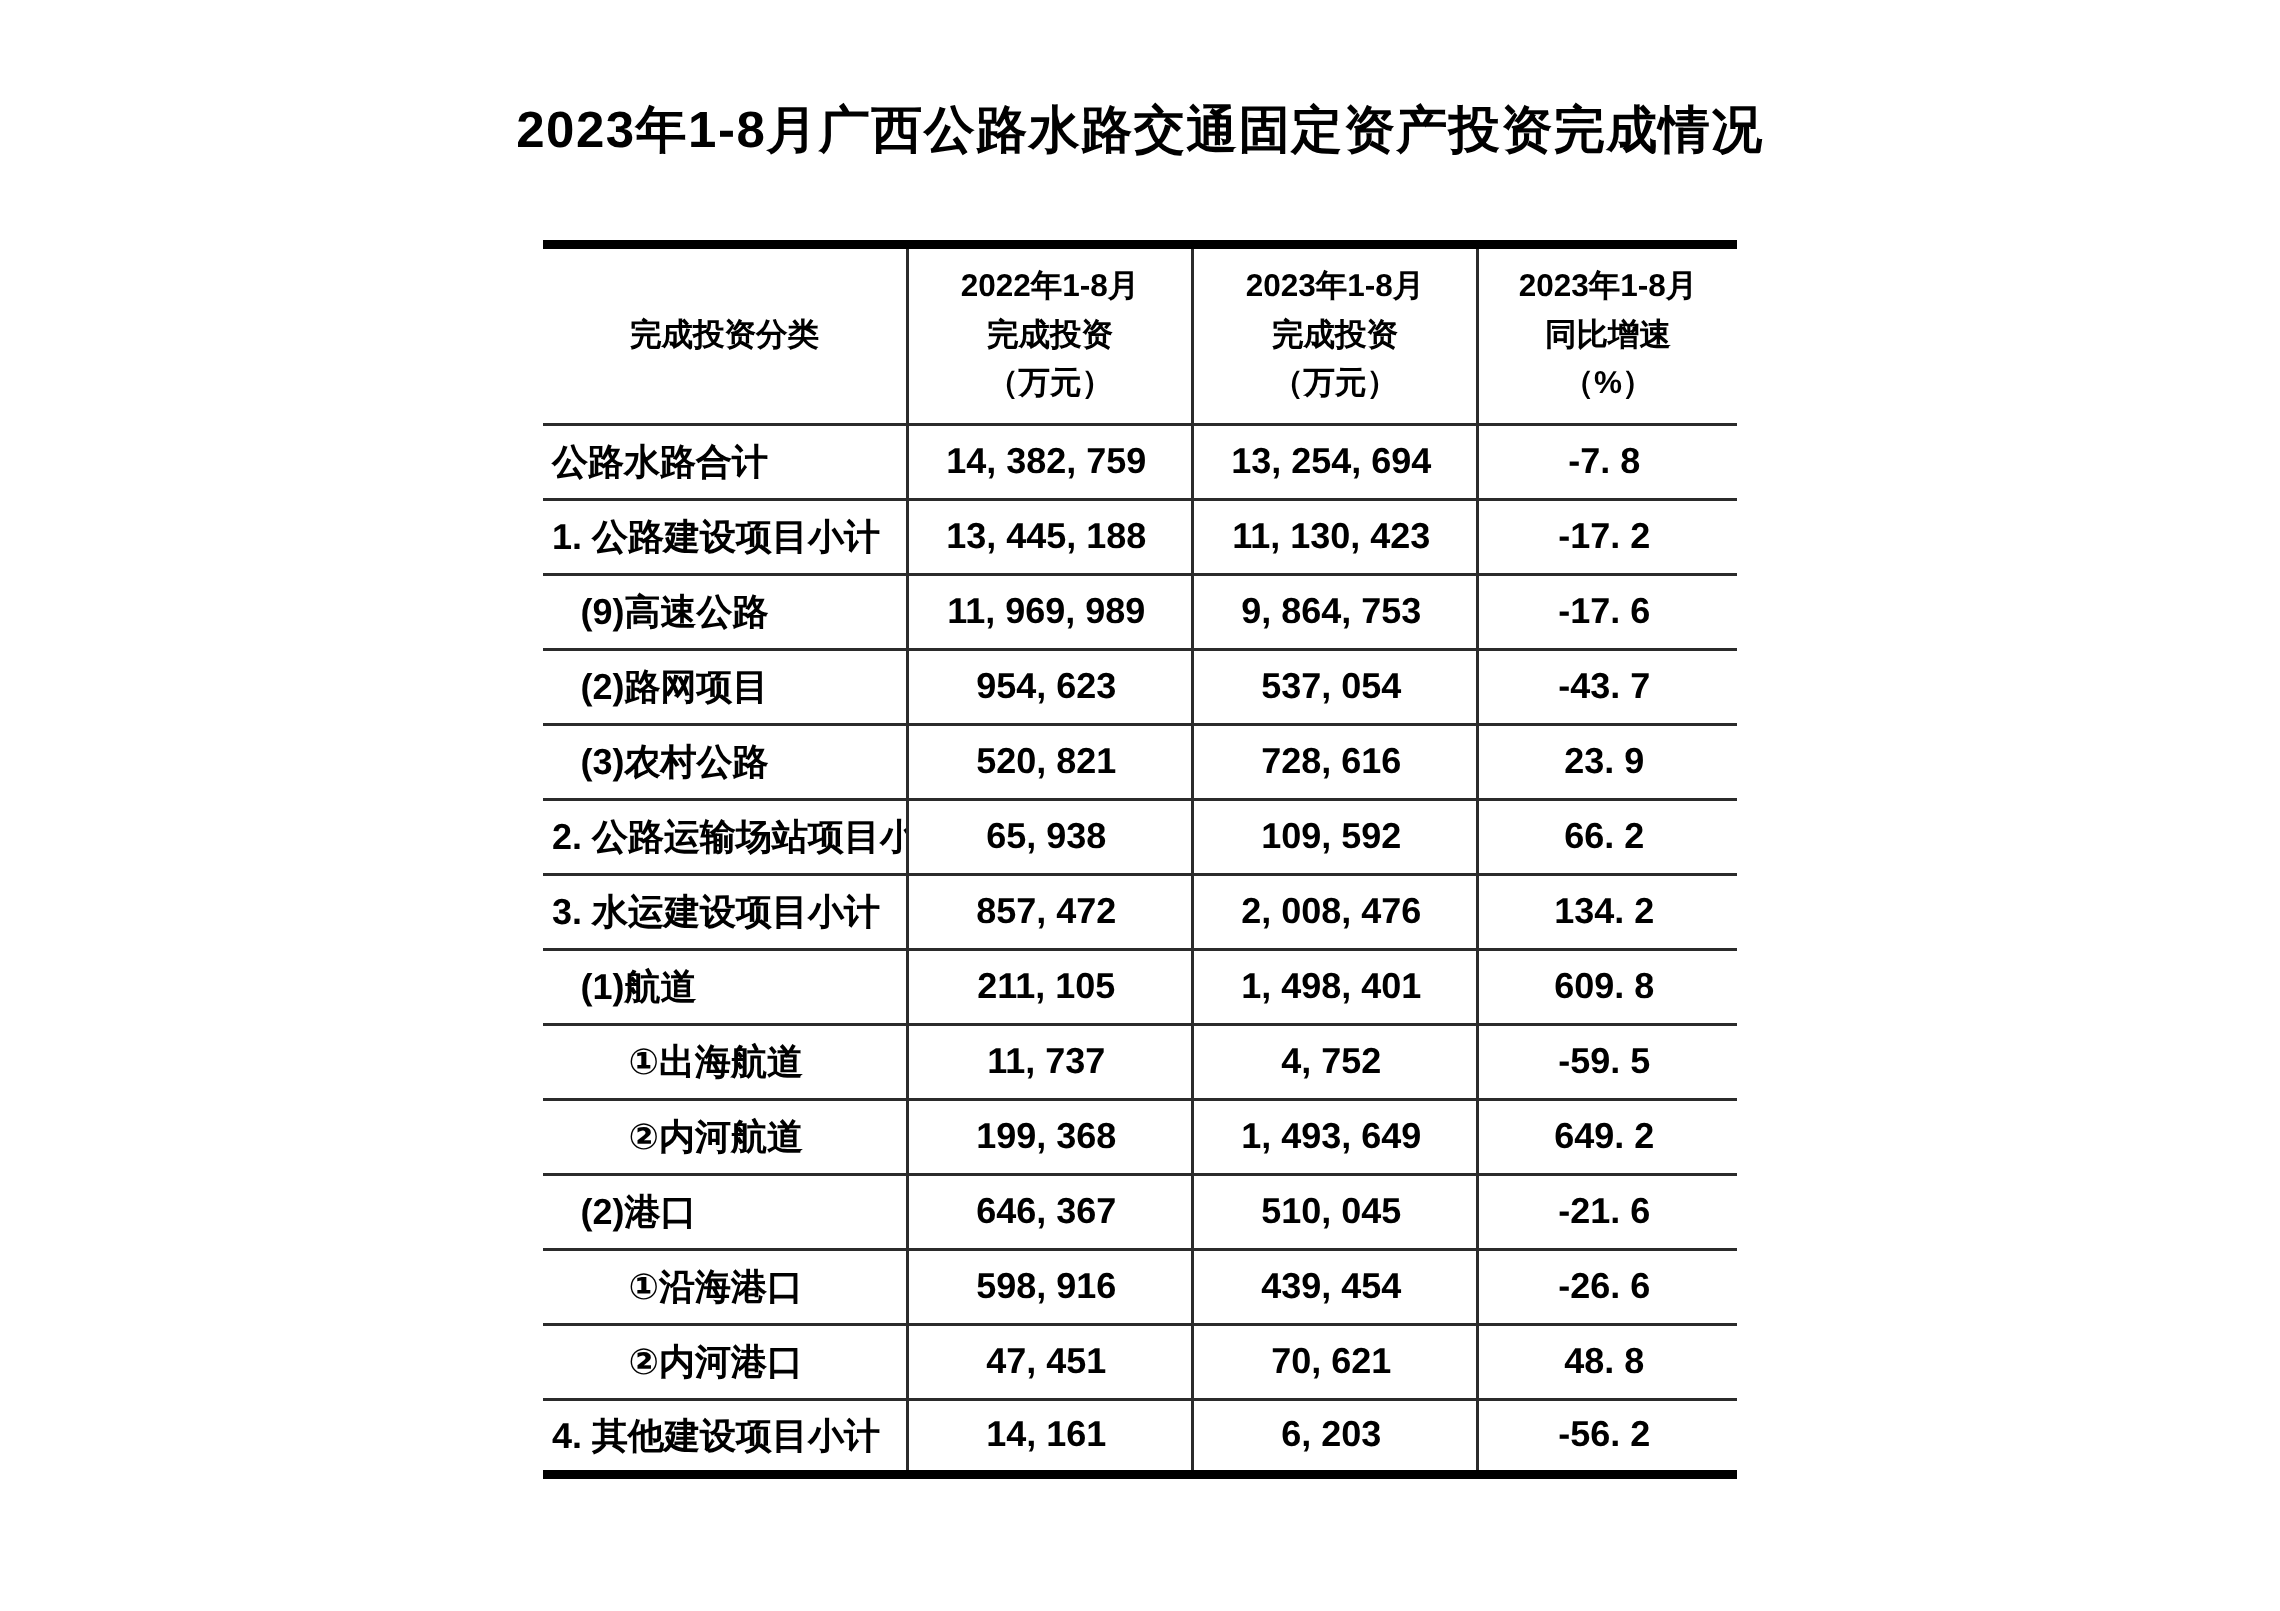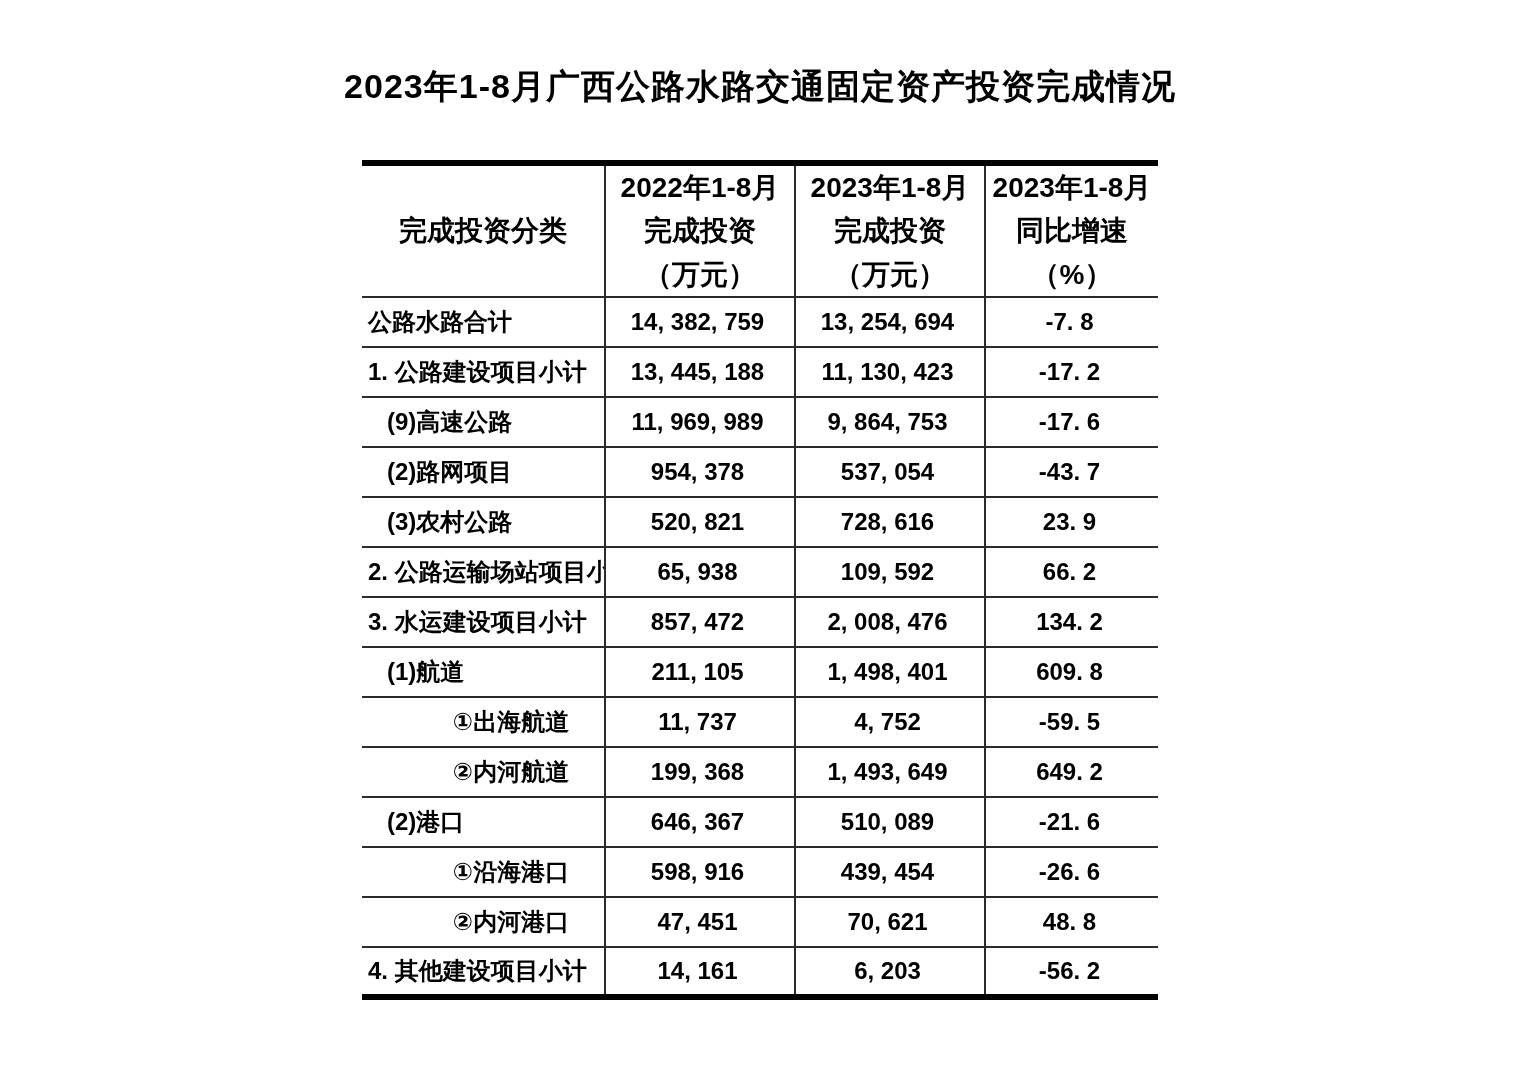--- a/index.html
+++ b/index.html
@@ -47,37 +47,37 @@
     overflow: hidden;
   }
   .data-table th + th,
   .data-table td + td {
     border-left: 2px solid #2b2b2b;
   }
   .data-table thead th {
     height: 120px;
     text-align: center;
     vertical-align: middle;
-    font-size: 28px;
+    font-size: 21px;
     line-height: 1.55;
     white-space: pre-line;
     padding: 0;
   }
   .data-table tbody td {
     height: 50px;
     font-size: 24px;
     vertical-align: middle;
     white-space: nowrap;
   }
   .data-table td.cat {
     text-align: left;
     padding-left: 6px;
   }
   .data-table td.cat.indent-1 { padding-left: 25px; }
-  .data-table td.cat.indent-2 { padding-left: 57px; text-align: center; }
+  .data-table td.cat.indent-2 { padding-left: 57px; }
   .data-table td.num {
     text-align: center;
     padding-right: 6px;
   }
 </style>
 </head>
 <body>
 
 <div class="page">
   <h1 class="title">2023年1-8月广西公路水路交通固定资产投资完成情况</h1>
@@ -117,21 +117,21 @@
           <td class="num">-17. 2</td>
         </tr>
         <tr>
           <td class="cat indent-1">(9)高速公路</td>
           <td class="num">11, 969, 989</td>
           <td class="num">9, 864, 753</td>
           <td class="num">-17. 6</td>
         </tr>
         <tr>
           <td class="cat indent-1">(2)路网项目</td>
-          <td class="num">954, 378</td>
+          <td class="num">954, 623</td>
           <td class="num">537, 054</td>
           <td class="num">-43. 7</td>
         </tr>
         <tr>
           <td class="cat indent-1">(3)农村公路</td>
           <td class="num">520, 821</td>
           <td class="num">728, 616</td>
           <td class="num">23. 9</td>
         </tr>
         <tr>
@@ -160,21 +160,21 @@
         </tr>
         <tr>
           <td class="cat indent-2">②内河航道</td>
           <td class="num">199, 368</td>
           <td class="num">1, 493, 649</td>
           <td class="num">649. 2</td>
         </tr>
         <tr>
           <td class="cat indent-1">(2)港口</td>
           <td class="num">646, 367</td>
-          <td class="num">510, 089</td>
+          <td class="num">510, 045</td>
           <td class="num">-21. 6</td>
         </tr>
         <tr>
           <td class="cat indent-2">①沿海港口</td>
           <td class="num">598, 916</td>
           <td class="num">439, 454</td>
           <td class="num">-26. 6</td>
         </tr>
         <tr>
           <td class="cat indent-2">②内河港口</td>

